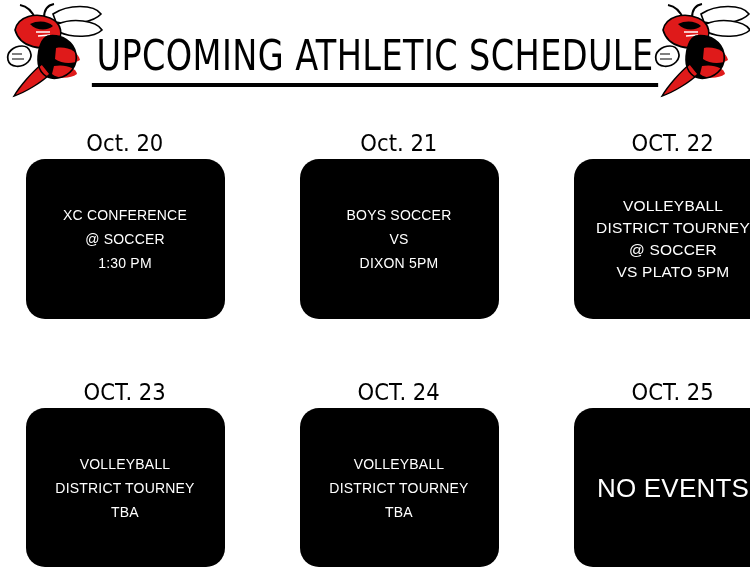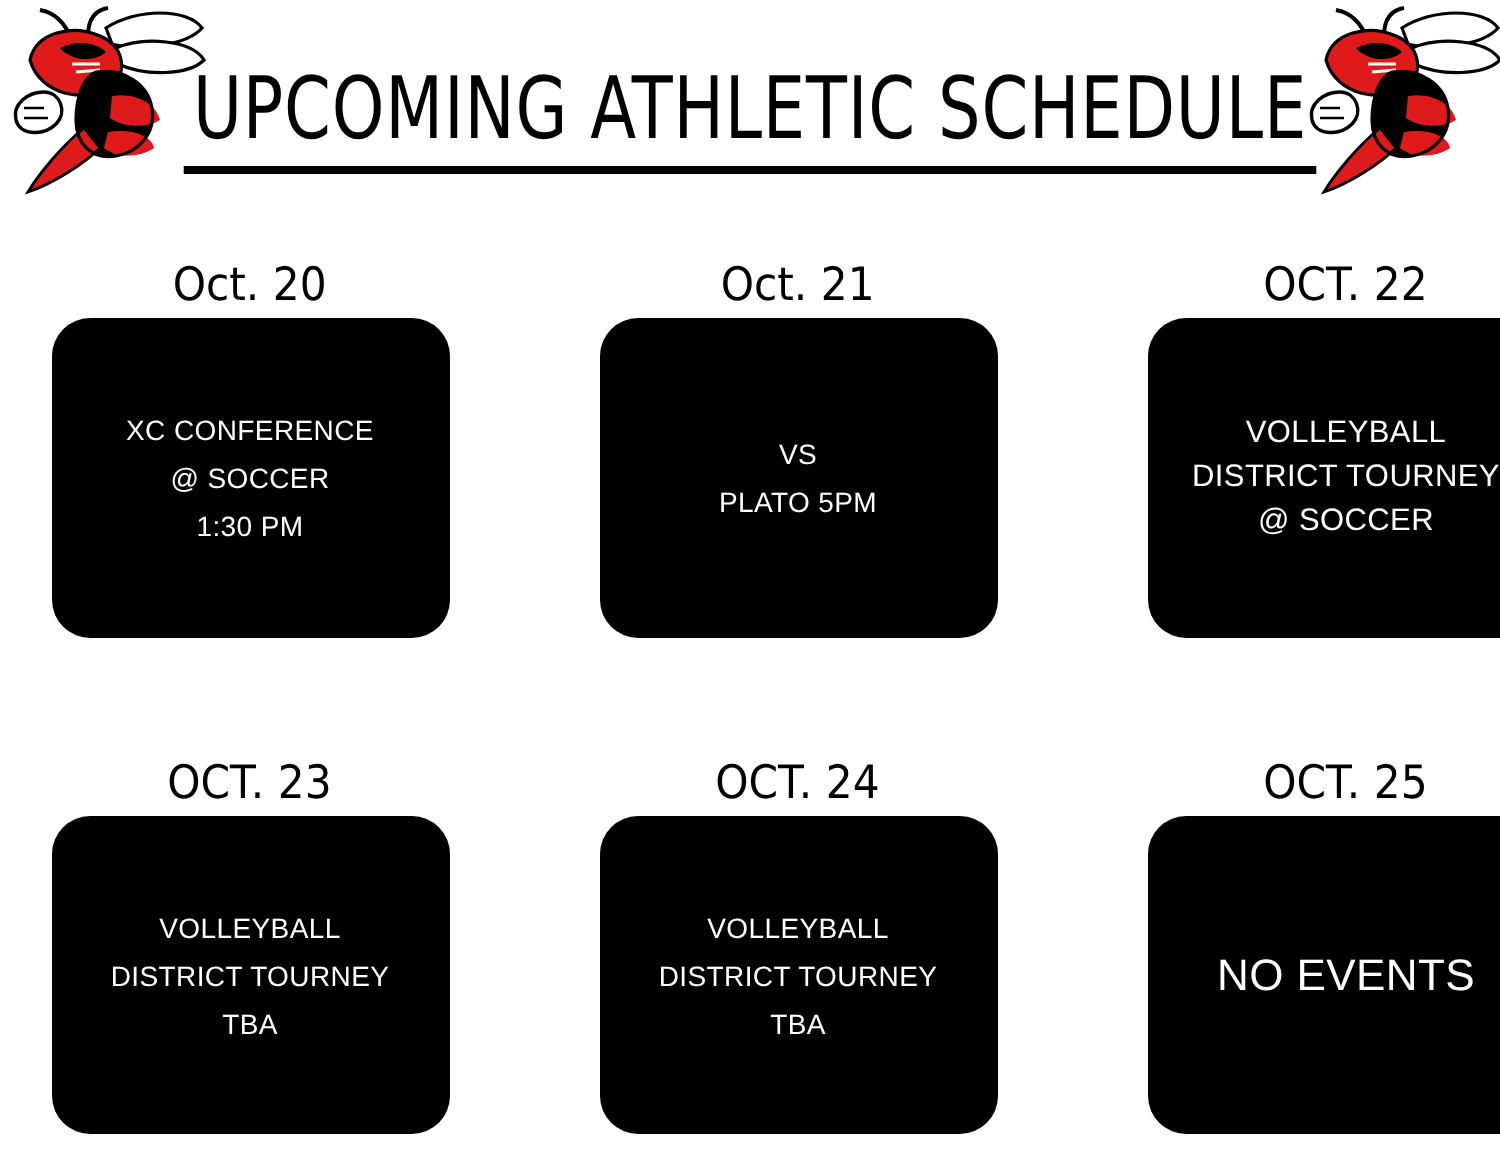--- a/index.html
+++ b/index.html
@@ -98,21 +98,21 @@
     color: #ffffff;
     font-family: "Liberation Sans", sans-serif;
     font-size: 14px;
     line-height: 24px;
     text-align: center;
     white-space: nowrap;
     letter-spacing: 0.2px;
   }
   
   .card.lines-4 .card-line { font-size: 15.5px; line-height: 22px; }
-  .card.lines-1 .card-line { font-size: 22px; line-height: 28px; text-align: center; }
+  .card.lines-1 .card-line { font-size: 26px; line-height: 28px; text-align: center; }
 
   .row2 .card { height: 159px; }
 </style>
 </head>
 <body>
 
 <div class="header">
 
   <div class="mascot left">
     <svg viewBox="0 0 108 96" xmlns="http://www.w3.org/2000/svg">
@@ -172,31 +172,33 @@
     <div class="card lines-3">
       <div class="card-line">XC CONFERENCE</div>
       <div class="card-line">@ SOCCER</div>
       <div class="card-line">1:30 PM</div>
     </div>
   </div>
 
   <div class="cell">
     <div class="date-label">Oct. 21</div>
     <div class="card lines-3">
+      <div class="card-line">BOYS SOCCER</div>
       <div class="card-line">VS</div>
-      <div class="card-line">PLATO 5PM</div>
+      <div class="card-line">DIXON 5PM</div>
     </div>
   </div>
 
   <div class="cell">
     <div class="date-label">OCT. 22</div>
     <div class="card lines-4">
       <div class="card-line">VOLLEYBALL</div>
       <div class="card-line">DISTRICT TOURNEY</div>
       <div class="card-line">@ SOCCER</div>
+      <div class="card-line">VS PLATO 5PM</div>
     </div>
   </div>
 
   <div class="cell row2">
     <div class="date-label">OCT. 23</div>
     <div class="card lines-3">
       <div class="card-line">VOLLEYBALL</div>
       <div class="card-line">DISTRICT TOURNEY</div>
       <div class="card-line">TBA</div>
     </div>

